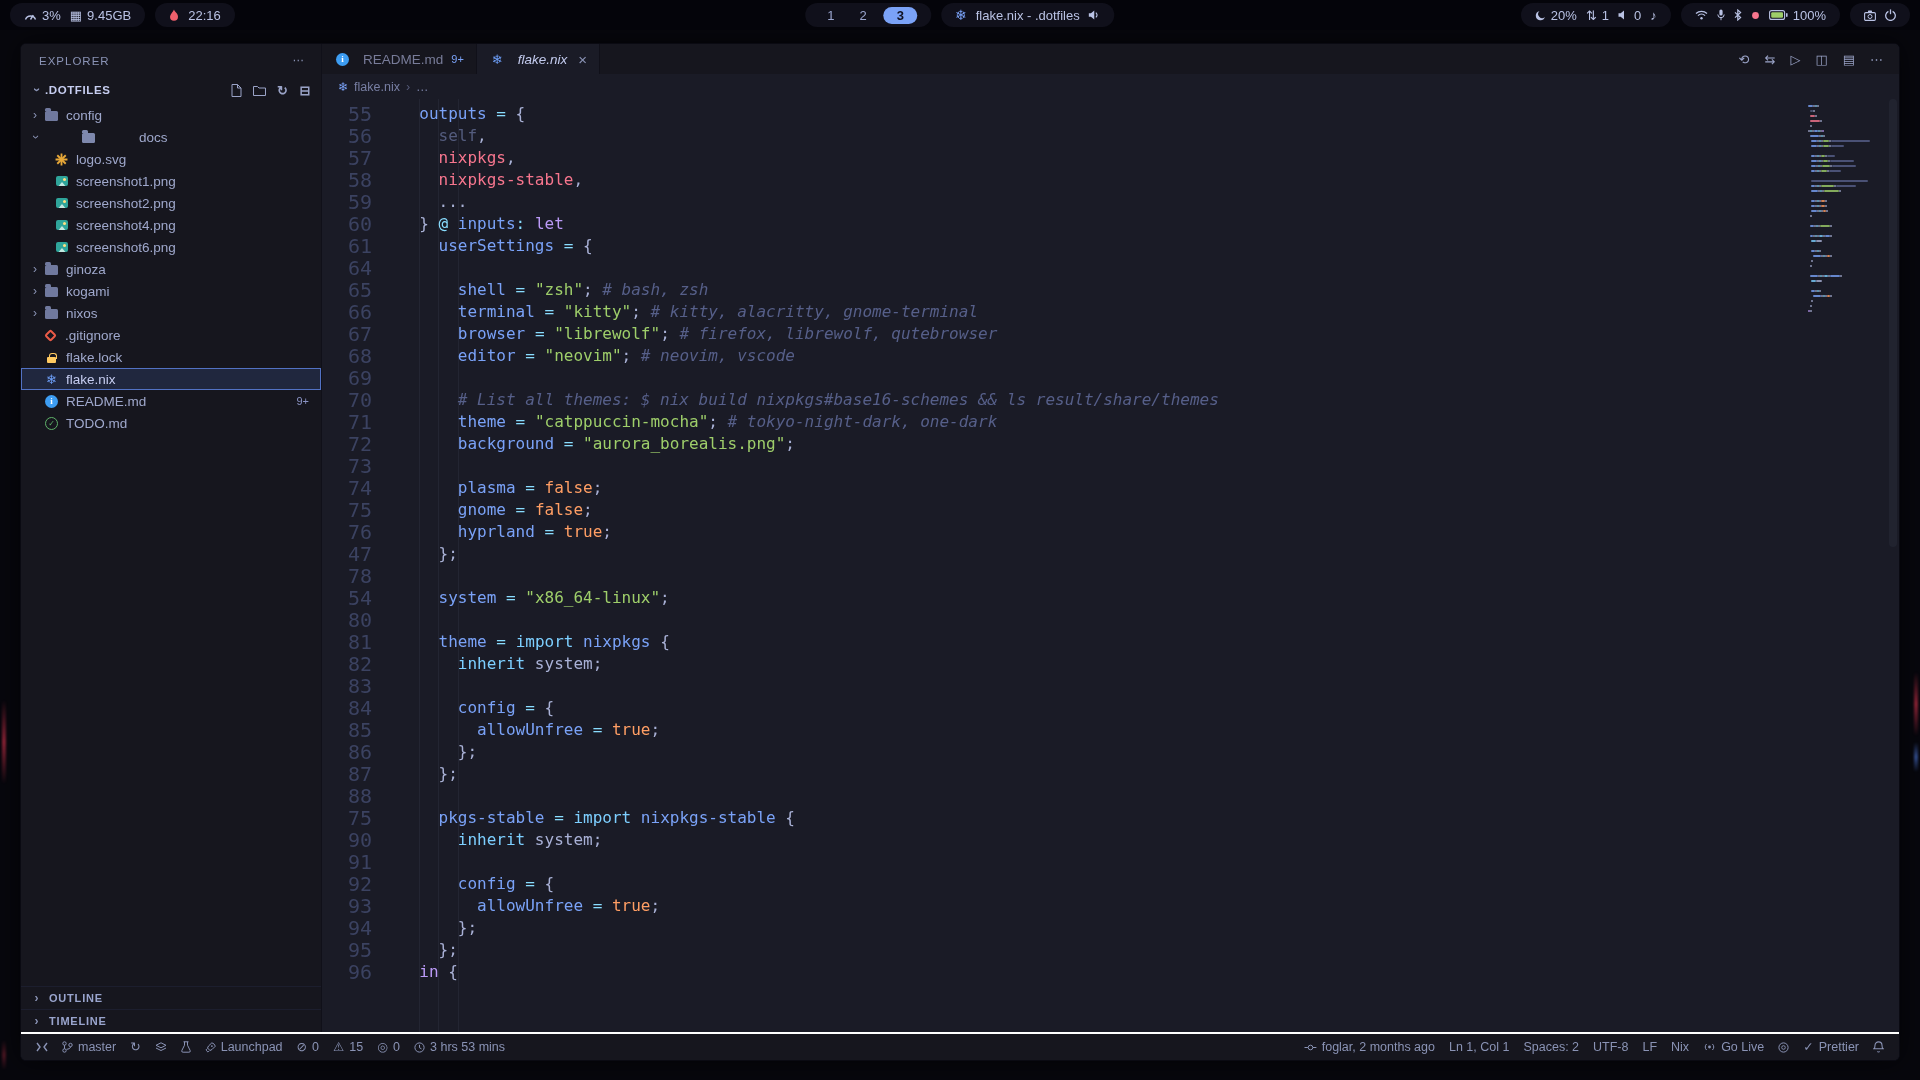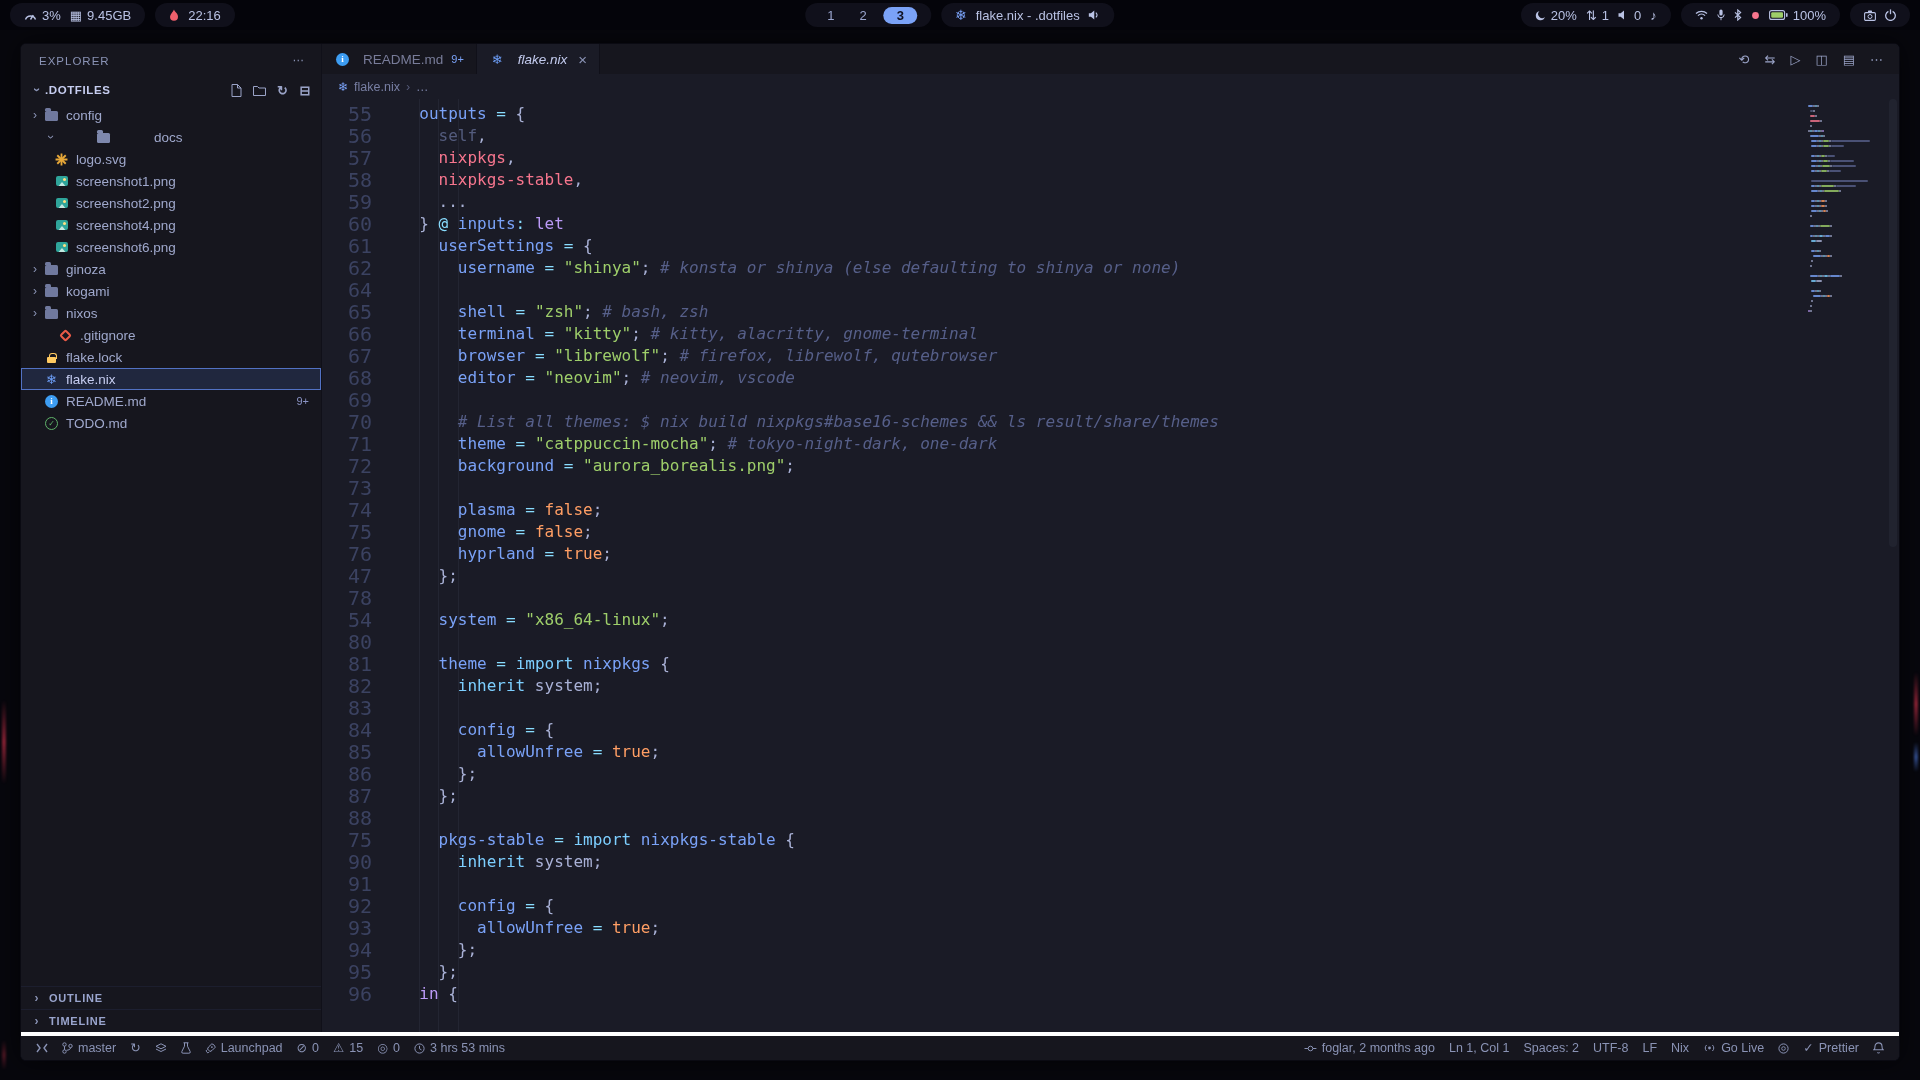--- a/index.html
+++ b/index.html
@@ -84,21 +84,21 @@
   .t-b{color:var(--orange,#ff9e64)} .t-k{color:var(--purple,#bb9af7)} .t-i{color:var(--cyan,#7dcfff)}
   .t-d{color:var(--dim,#545c7e)} .t-r{color:var(--red,#f7768e)}
   .guide{position:absolute;top:0;bottom:0;width:1px;background:rgba(155,165,215,.07)}
   .minimap{position:absolute;top:6px;right:14px;width:78px}
   .mm-row{height:2px;margin-bottom:3px;display:flex;opacity:.8}
   .mm-row span{height:2px;border-radius:1px;flex:none}
   .scrollbar{position:absolute;right:0;top:0;bottom:0;width:12px}
   .scroll-thumb{position:absolute;right:2px;top:0;width:8px;height:48%;background:rgba(160,170,210,.06);border-radius:4px}
 
   
-  .statusbar{height:28px;background:var(--panel_bg,#16161e);border-top:4px solid #ffffff;display:flex;align-items:center;justify-content:space-between;padding:0 8px;color:#8a93b5;font-size:12.5px;flex:none}
+  .statusbar{height:28px;background:var(--panel_bg,#16161e);border-top:2px solid #ffffff;display:flex;align-items:center;justify-content:space-between;padding:0 8px;color:#8a93b5;font-size:12.5px;flex:none}
   .sb-left,.sb-right{display:flex;align-items:center;height:100%}
   .sbi{display:flex;align-items:center;gap:5px;padding:0 7px;height:100%;white-space:nowrap}
 </style>
 </head>
 <body>
 
 <div class="deco">
   <div class="streak s1"></div>
   <div class="streak s2"></div>
   <div class="streak s3"></div>
@@ -265,21 +265,21 @@
           </span>
       </div>
       <div class="tree">
           <div class="row" style="padding-left: 6px;">
             <span class="chev">›</span>
             <span class="fico">
               <span class="ic-folder"></span>
             </span>
             <span class="rlabel">config</span>
           </div>
-          <div class="row" style="padding-left: 22px; gap: 36px;">
+          <div class="row" style="padding-left: 7px; gap: 36px;">
             <span class="chev exp">›</span>
             <span class="fico">
               <span class="ic-folder open"></span>
             </span>
             <span class="rlabel">docs</span>
           </div>
           <div class="row" style="padding-left: 16px;">
             <span class="chev"></span>
             <span class="fico">
               <svg width="13" height="13" viewBox="0 0 12 12" stroke="#e8a838" stroke-width="1.7">
@@ -333,21 +333,21 @@
             </span>
             <span class="rlabel">kogami</span>
           </div>
           <div class="row" style="padding-left: 6px;">
             <span class="chev">›</span>
             <span class="fico">
               <span class="ic-folder"></span>
             </span>
             <span class="rlabel">nixos</span>
           </div>
-          <div class="row" style="padding-left: 20px;">
+          <div class="row" style="padding-left: 5px;">
             <span class="chev"></span>
             <span class="fico">
               <span class="ic-git"></span>
             </span>
             <span class="rlabel">.gitignore</span>
           </div>
           <div class="row" style="padding-left: 6px;">
             <span class="chev"></span>
             <span class="fico">
               <span class="ic-lock"></span>
@@ -427,21 +427,20 @@
         <div class="guide" style="left:116px"></div>
         <div class="guide" style="left:136px"></div>
         <div class="code">
             <div class="cl"><span class="ln">55</span><span class="ct"><span class="t-p">  </span><span class="t-a">outputs</span><span class="t-p"> </span><span class="t-o">=</span><span class="t-p"> {</span></span></div>
             <div class="cl"><span class="ln">56</span><span class="ct"><span class="t-p">    </span><span class="t-d">self</span><span class="t-p">,</span></span></div>
             <div class="cl"><span class="ln">57</span><span class="ct"><span class="t-p">    </span><span class="t-r">nixpkgs</span><span class="t-p">,</span></span></div>
             <div class="cl"><span class="ln">58</span><span class="ct"><span class="t-p">    </span><span class="t-r">nixpkgs-stable</span><span class="t-p">,</span></span></div>
             <div class="cl"><span class="ln">59</span><span class="ct"><span class="t-p">    ...</span></span></div>
             <div class="cl"><span class="ln">60</span><span class="ct"><span class="t-p">  } </span><span class="t-o">@</span><span class="t-p"> </span><span class="t-a">inputs</span><span class="t-o">:</span><span class="t-p"> </span><span class="t-k">let</span></span></div>
             <div class="cl"><span class="ln">61</span><span class="ct"><span class="t-p">    </span><span class="t-a">userSettings</span><span class="t-p"> </span><span class="t-o">=</span><span class="t-p"> {</span></span></div>
-            <div class="cl"><span class="ln">62</span><span class="ct"><span class="t-p">      </span><span class="t-a">username</span><span class="t-p"> </span><span class="t-o">=</span><span class="t-p"> </span><span class="t-s">"shinya"</span><span class="t-p">; </span><span class="t-c"># konsta or shinya (else defaulting to shinya or none)</span></span></div>
             <div class="cl"><span class="ln">64</span><span class="ct"></span></div>
             <div class="cl"><span class="ln">65</span><span class="ct"><span class="t-p">      </span><span class="t-a">shell</span><span class="t-p"> </span><span class="t-o">=</span><span class="t-p"> </span><span class="t-s">"zsh"</span><span class="t-p">; </span><span class="t-c"># bash, zsh</span></span></div>
             <div class="cl"><span class="ln">66</span><span class="ct"><span class="t-p">      </span><span class="t-a">terminal</span><span class="t-p"> </span><span class="t-o">=</span><span class="t-p"> </span><span class="t-s">"kitty"</span><span class="t-p">; </span><span class="t-c"># kitty, alacritty, gnome-terminal</span></span></div>
             <div class="cl"><span class="ln">67</span><span class="ct"><span class="t-p">      </span><span class="t-a">browser</span><span class="t-p"> </span><span class="t-o">=</span><span class="t-p"> </span><span class="t-s">"librewolf"</span><span class="t-p">; </span><span class="t-c"># firefox, librewolf, qutebrowser</span></span></div>
             <div class="cl"><span class="ln">68</span><span class="ct"><span class="t-p">      </span><span class="t-a">editor</span><span class="t-p"> </span><span class="t-o">=</span><span class="t-p"> </span><span class="t-s">"neovim"</span><span class="t-p">; </span><span class="t-c"># neovim, vscode</span></span></div>
             <div class="cl"><span class="ln">69</span><span class="ct"></span></div>
             <div class="cl"><span class="ln">70</span><span class="ct"><span class="t-p">      </span><span class="t-c"># List all themes: $ nix build nixpkgs#base16-schemes &amp;&amp; ls result/share/themes</span></span></div>
             <div class="cl"><span class="ln">71</span><span class="ct"><span class="t-p">      </span><span class="t-a">theme</span><span class="t-p"> </span><span class="t-o">=</span><span class="t-p"> </span><span class="t-s">"catppuccin-mocha"</span><span class="t-p">; </span><span class="t-c"># tokyo-night-dark, one-dark</span></span></div>
             <div class="cl"><span class="ln">72</span><span class="ct"><span class="t-p">      </span><span class="t-a">background</span><span class="t-p"> </span><span class="t-o">=</span><span class="t-p"> </span><span class="t-s">"aurora_borealis.png"</span><span class="t-p">;</span></span></div>
             <div class="cl"><span class="ln">73</span><span class="ct"></span></div>

